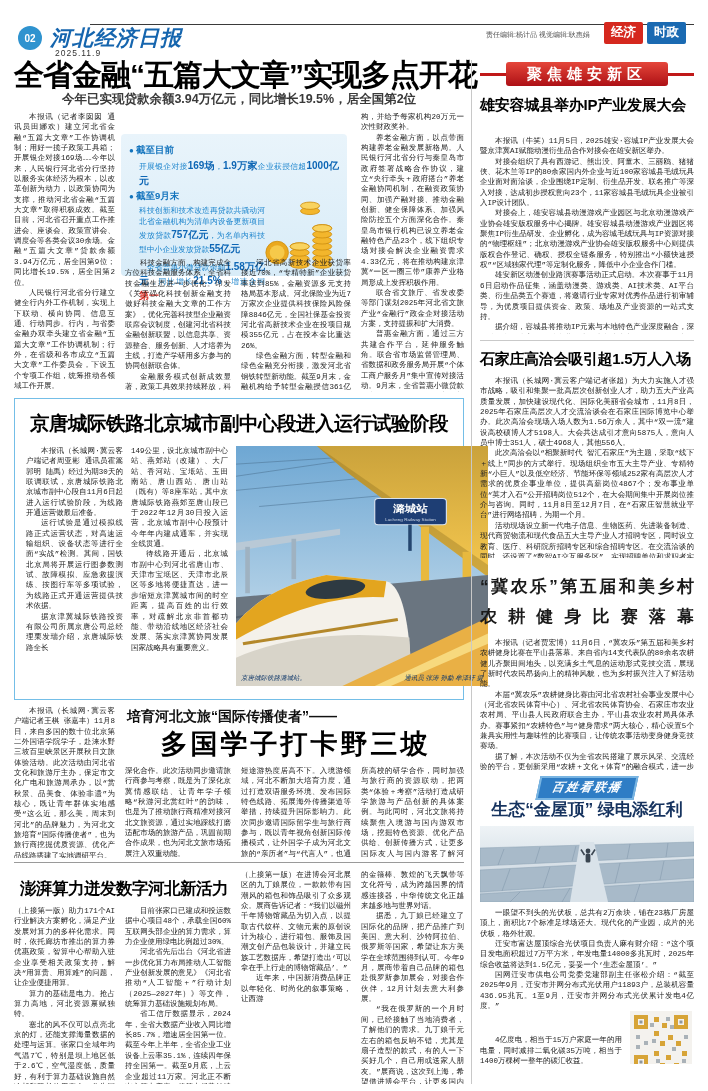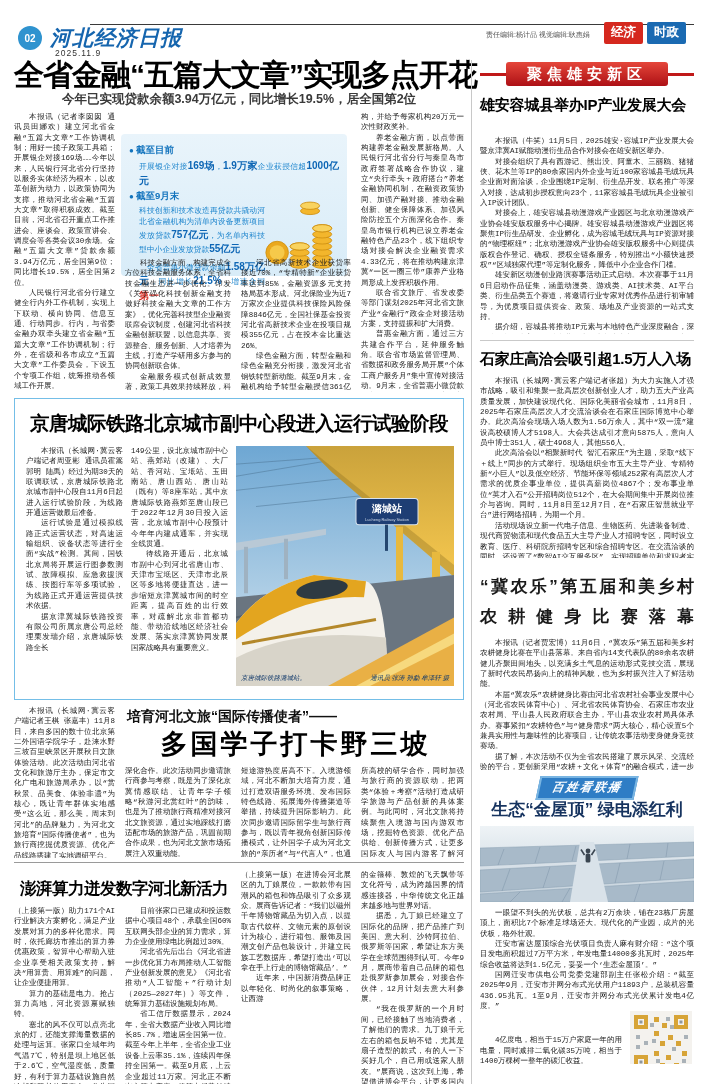--- a/index.html
+++ b/index.html
@@ -138,21 +138,21 @@
   <h2 class="abs jt-headline" style="left:22px;top:410px;width:434px;">京唐城际铁路北京城市副中心段进入运行试验阶段</h2>
   <div class="abs col bodytext" style="left:26px;top:446px;width:97px;height:240px;">
     <p>本报讯（长城网·冀云客户端记者周亚彬 通讯员霍篙 郭明 陆禹）经过为期30天的联调联试，京唐城际铁路北京城市副中心段自11月6日起进入运行试验阶段，为线路开通运营做最后准备。</p>
     <p>运行试验是通过模拟线路正式运营状态，对高速运输组织、设备状态等进行全面“实战”检测。其间，国铁北京局将开展运行图参数测试、故障模拟、应急救援演练、按图行车等多项试验，为线路正式开通运营提供技术依据。</p>
     <p>据京津冀城际铁路投资有限公司所属京唐公司总经理栗发瑞介绍，京唐城际铁路全长</p>
   </div>
   <div class="abs col bodytext" style="left:131px;top:446px;width:97px;height:240px;">
     <p style="text-indent:0;">149公里，设北京城市副中心站、燕郊站（改建）、大厂站、香河站、宝坻站、玉田南站、唐山西站、唐山站（既有）等8座车站，其中京唐城际铁路燕郊至唐山段已于2022年12月30日投入运营，北京城市副中心段预计今年年内建成通车，并实现全线贯通。</p>
     <p>待线路开通后，北京城市副中心到河北省唐山市、天津市宝坻区、天津市北辰区等多地将便捷直达，进一步缩短京津冀城市间的时空距离，提高百姓的出行效率，对疏解北京非首都功能、带动沿线地区经济社会发展、落实京津冀协同发展国家战略具有重要意义。</p>
   </div>
-  <div class="abs photo" style="left:236px;top:446px;width:218px;height:240px;">
+  <div class="abs photo" style="left:236px;top:446px;width:252px;height:240px;">
     <svg viewBox="0 0 218 238" preserveAspectRatio="none">
       <defs>
         <linearGradient id="sky" x1="0" y1="0" x2="0" y2="1">
             <stop offset="0" stop-color="#6ea7d3"></stop>
             <stop offset="1" stop-color="#d7e7f1"></stop>
           </linearGradient>
         <linearGradient id="canopy" x1="0" y1="0" x2="0" y2="1">
             <stop offset="0" stop-color="#caa23b"></stop>
             <stop offset="1" stop-color="#f6c84f"></stop>
           </linearGradient>

